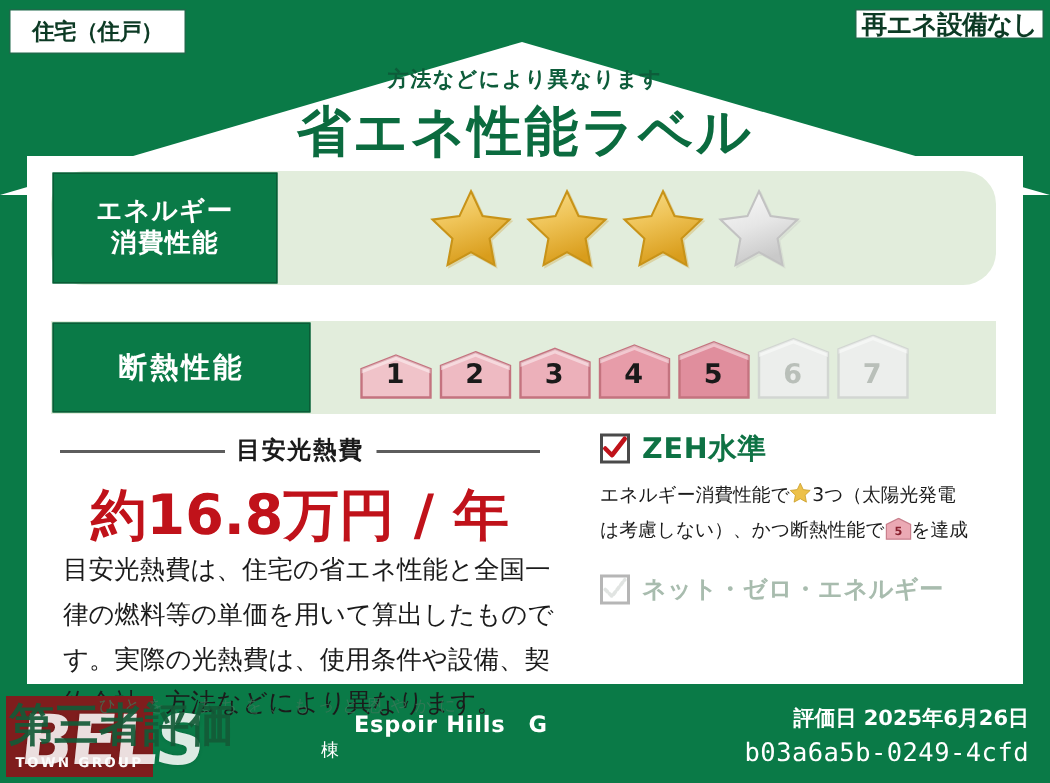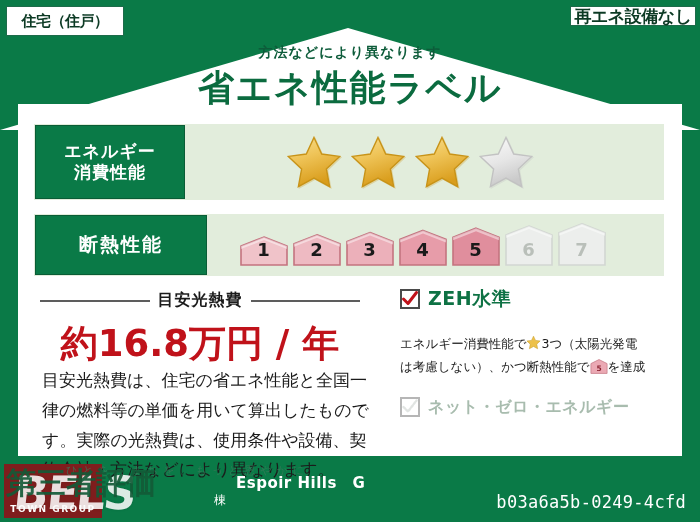--- a/index.html
+++ b/index.html
@@ -59,21 +59,21 @@
     background: #ffffff;
     z-index: 10;
   }
 
   
   .perf-row {
     position: absolute; left: 16px; width: 630px; height: 76px;
     background: #e2eddc;
     display: flex; align-items: center;
   }
-  #row-energy { top: 20px; }
+  #row-energy { top: 10px; border-radius: 22px; }
   #row-insul  { top: 110px; height: 62px; }
 
   .perf-label {
     background: #0a7a47;
     color: #ffffff;
     font-weight: bold;
     display: flex; flex-direction: column;
     align-items: center; justify-content: center;
     text-align: center;
     flex: none;
@@ -143,21 +143,21 @@
     width: 20px; height: 20px; border: 2px solid #4a4a4a;
     background: #fff; flex: none; position: relative;
   }
   .checkbox.off { border-color: #b6b6b6; }
   .zeh-title {
     font-size: 19px; font-weight: bold; color: #0e7244;
     letter-spacing: 0.5px;
     text-align: center;
   }
   .zeh-desc {
-    margin-top: 21px; font-size: 12.5px; line-height: 1.7;
+    margin-top: 7px; font-size: 12.5px; line-height: 1.7;
     color: #1b1b1b;
   }
   .inline-star { display: inline-block; vertical-align: -2px; }
   .inline-house { display: inline-block; vertical-align: -3px; }
   .nze-head { display: flex; align-items: center; gap: 8px; margin-top: 16px; }
   .nze-title {
     font-size: 16px; font-weight: bold; color: #a8bcae;
     letter-spacing: 0.5px;
   }
 
@@ -383,20 +383,21 @@
     </div>
 
   </div>
 
   <div class="footer">
     <div class="footer-logo">
       <div class="footer-logo-text">TOWN GROUP</div>
     </div>
     <div class="footer-name">Espoir Hills　G</div>
     <div class="footer-name-sub">棟</div>
+    <div class="footer-date">評価日 2025年6月26日</div>
     <div class="footer-id">b03a6a5b-0249-4cfd</div>
   </div>
 
   <div class="wm" id="wm-tagline">ひとを、まちを、もっと恩やかに</div>
   <div class="wm" id="wm-bels">BELS</div>
   <div class="wm" id="wm-daisan">第三者評価</div>
 
 </div>
 
 </body></html>

